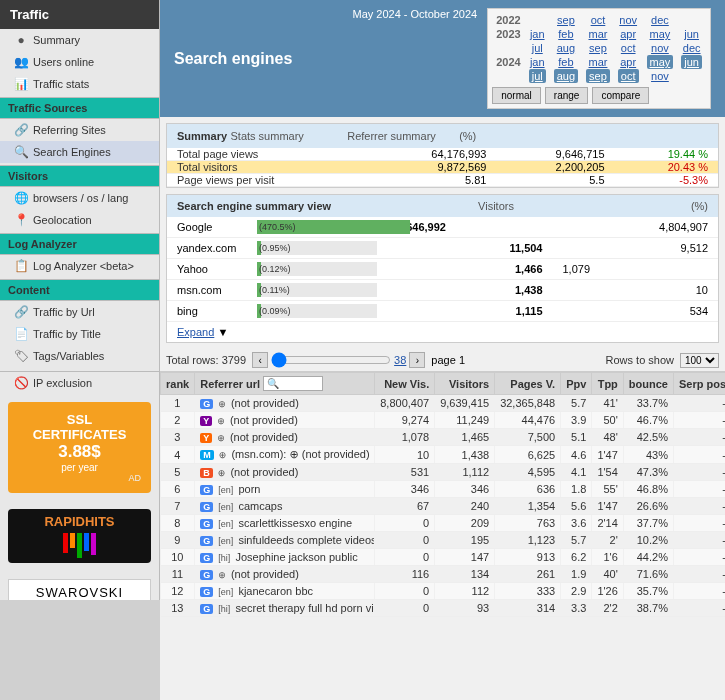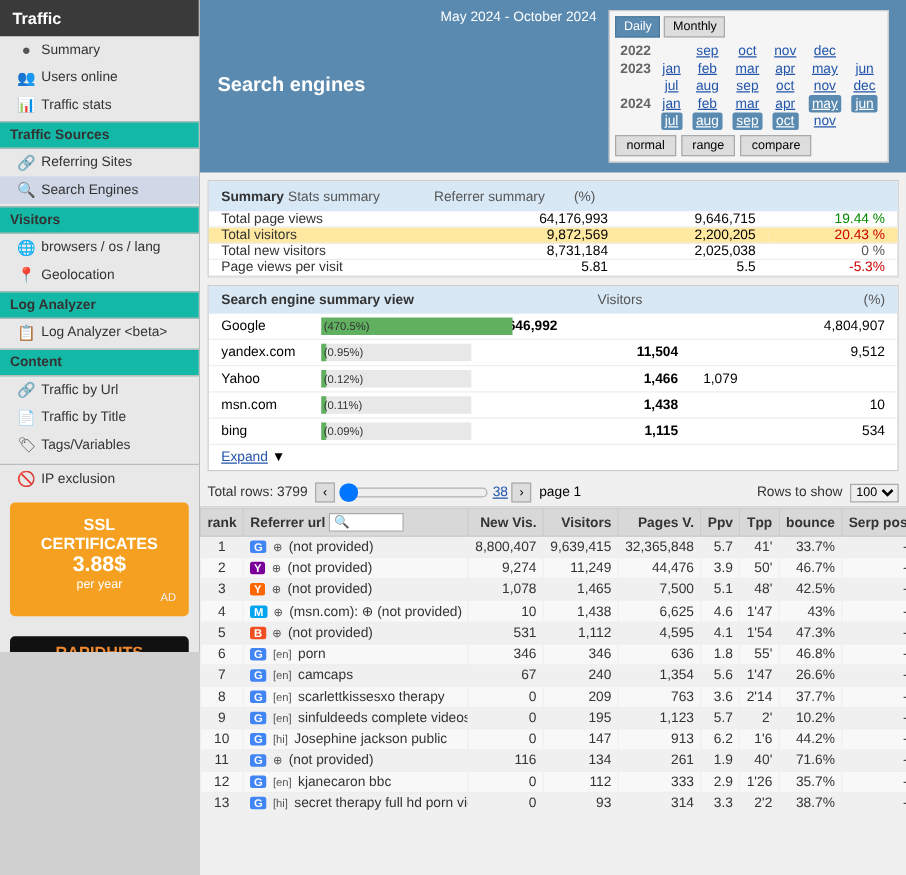--- a/index.html
+++ b/index.html
@@ -7,21 +7,21 @@
 
     
     #sidebar {
       width: 160px;
       min-width: 160px;
       background: #e8e8e8;
       border-right: 1px solid #bbb;
       display: flex;
       flex-direction: column;
       overflow-y: auto;
-      height: 521px;
+      height: 600px;
     }
     .sidebar-title {
       background: #3a3a3a;
       color: #fff;
       padding: 7px 10px;
       font-size: 13px;
       font-weight: bold;
     }
     .sidebar-section-header {
       background: #14b8a6;
@@ -325,24 +325,20 @@
 </div>
 
 <div id="main">
 
   <div id="header">
     <div class="page-title">Search engines</div>
     <div style="display:flex;gap:10px;align-items:flex-start;">
       <div class="date-range">May 2024 - October 2024</div>
 
       <div class="calendar-widget">
-        <div class="cal-buttons">
-          <button class="cal-btn active">Daily</button>
-          <button class="cal-btn">Monthly</button>
-        </div>
         <table class="cal-table">
           <tbody>
               <tr>
             <td class="year-cell">2022</td>
             <td></td>
             <td><span class="month-link">sep</span></td>
             <td><span class="month-link">oct</span></td>
             <td><span class="month-link">nov</span></td>
             <td><span class="month-link">dec</span></td>
           </tr>
@@ -410,26 +406,20 @@
     <td>9,646,715</td>
     <td><span class="pct-pos">19.44 %</span></td>
   </tr>
             <tr class="row-highlight">
     <td>Total visitors</td>
     <td>9,872,569</td>
     <td>2,200,205</td>
     <td><span class="pct-neg">20.43 %</span></td>
   </tr>
             <tr>
-    <td>Total new visitors</td>
-    <td>8,731,184</td>
-    <td>2,025,038</td>
-    <td><span class="pct-zero">0 %</span></td>
-  </tr>
-            <tr>
     <td>Page views per visit</td>
     <td>5.81</td>
     <td>5.5</td>
     <td><span class="pct-neg">-5.3%</span></td>
   </tr>
           </tbody>
       </table>
     </div>
 
     <div class="se-section">
@@ -646,21 +636,21 @@
     <td>5.6</td>
     <td>1'47</td>
     <td>26.6%</td>
     <td>-</td>
   </tr>
             <tr>
     <td class="rank-cell">8</td>
     <td style="white-space:nowrap;overflow:hidden;max-width:180px;">
       <span style="display:inline-block;background:#4285f4;color:#fff;border-radius:2px;padding:0 3px;font-size:9px;font-weight:bold;margin-right:2px;">G</span>
       <span style="font-size:9px;color:#555;margin-right:2px;">[en]</span>
-      <span>scarlettkissesxo therapy</span>
+      <span>scarlettkissesxo engine</span>
     </td>
     <td>0</td>
     <td>209</td>
     <td>763</td>
     <td>3.6</td>
     <td>2'14</td>
     <td>37.7%</td>
     <td>-</td>
   </tr>
             <tr>

